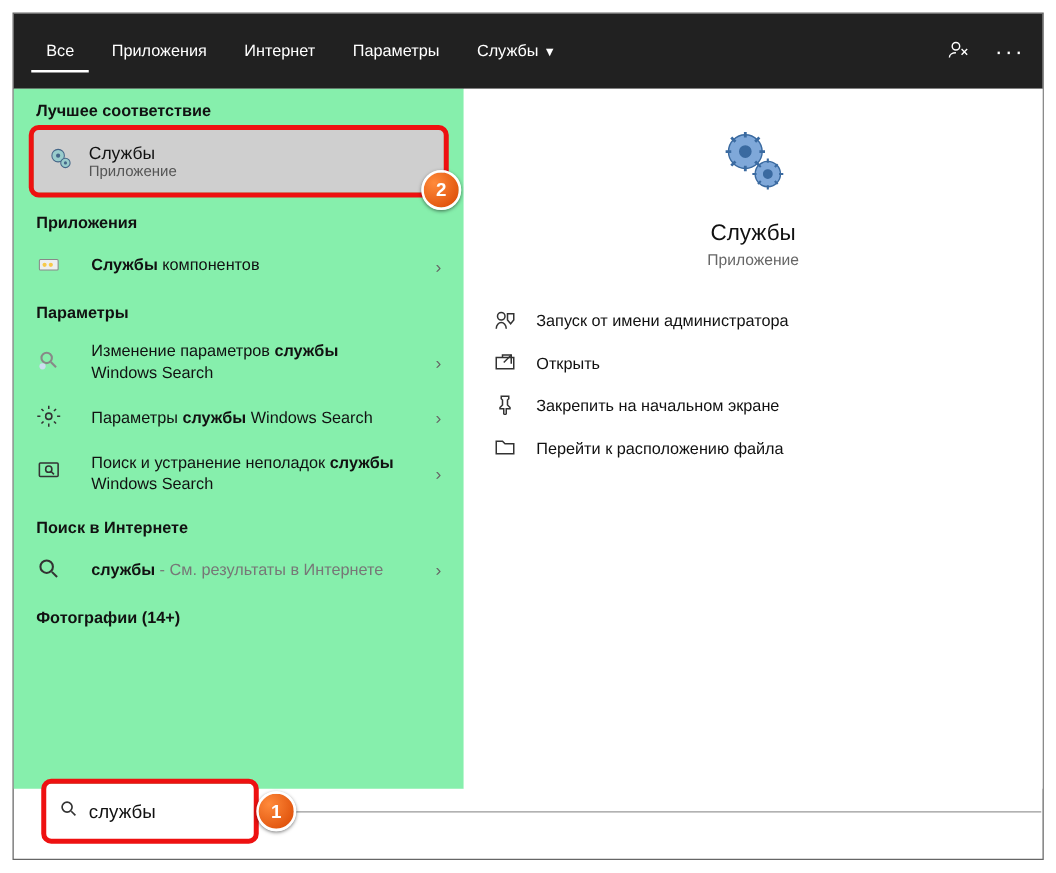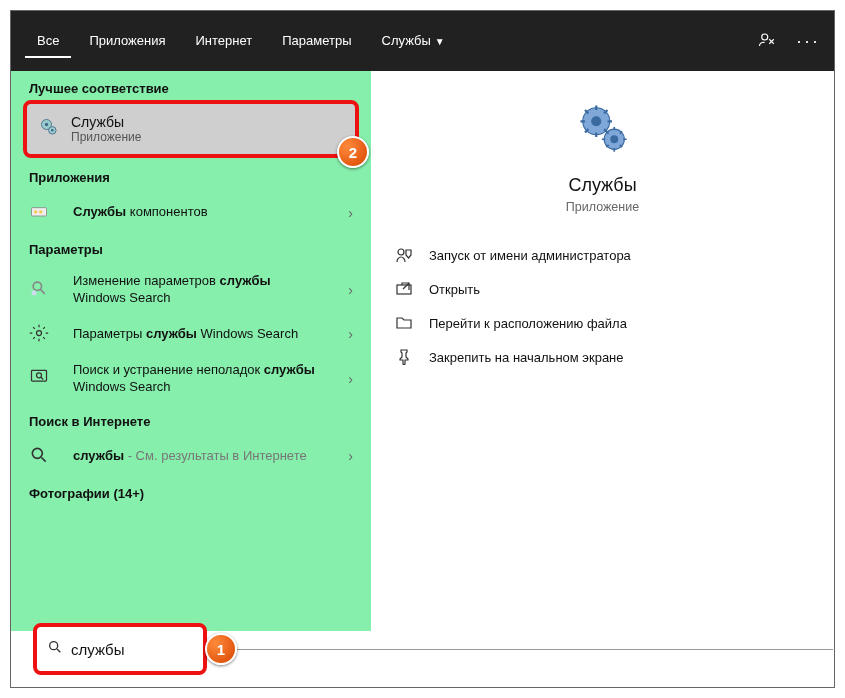--- a/index.html
+++ b/index.html
@@ -188,32 +188,32 @@
                 <rect x="1" y="4" width="14" height="9"></rect>
                 <path d="M6 4V2h7v7"></path>
                 <path d="M13 2L7 8"></path>
               </svg>
             </span>
           <span>Открыть</span>
         </div>
         <div class="action">
           <span class="action-icon">
               <svg viewBox="0 0 16 16">
+                <path d="M5 1h6v2l-1 1v4l2 2v1H9v4l-1 1-1-1v-4H4v-1l2-2V4L5 3z"></path>
+              </svg>
+            </span>
+          <span>Закрепить на начальном экране</span>
+        </div>
+        <div class="action">
+          <span class="action-icon">
+              <svg viewBox="0 0 16 16">
                 <path d="M1 3h5l2 2h7v8H1z"></path>
               </svg>
             </span>
           <span>Перейти к расположению файла</span>
-        </div>
-        <div class="action">
-          <span class="action-icon">
-              <svg viewBox="0 0 16 16">
-                <path d="M5 1h6v2l-1 1v4l2 2v1H9v4l-1 1-1-1v-4H4v-1l2-2V4L5 3z"></path>
-              </svg>
-            </span>
-          <span>Закрепить на начальном экране</span>
         </div>
       </div>
     </div>
   </div>
 
   <div class="searchbar-wrap">
     <div class="bottom-line"></div>
     <div class="searchbar">
       <span class="search-icon">
         <svg viewBox="0 0 24 24" fill="none" stroke="#333" stroke-width="2">

